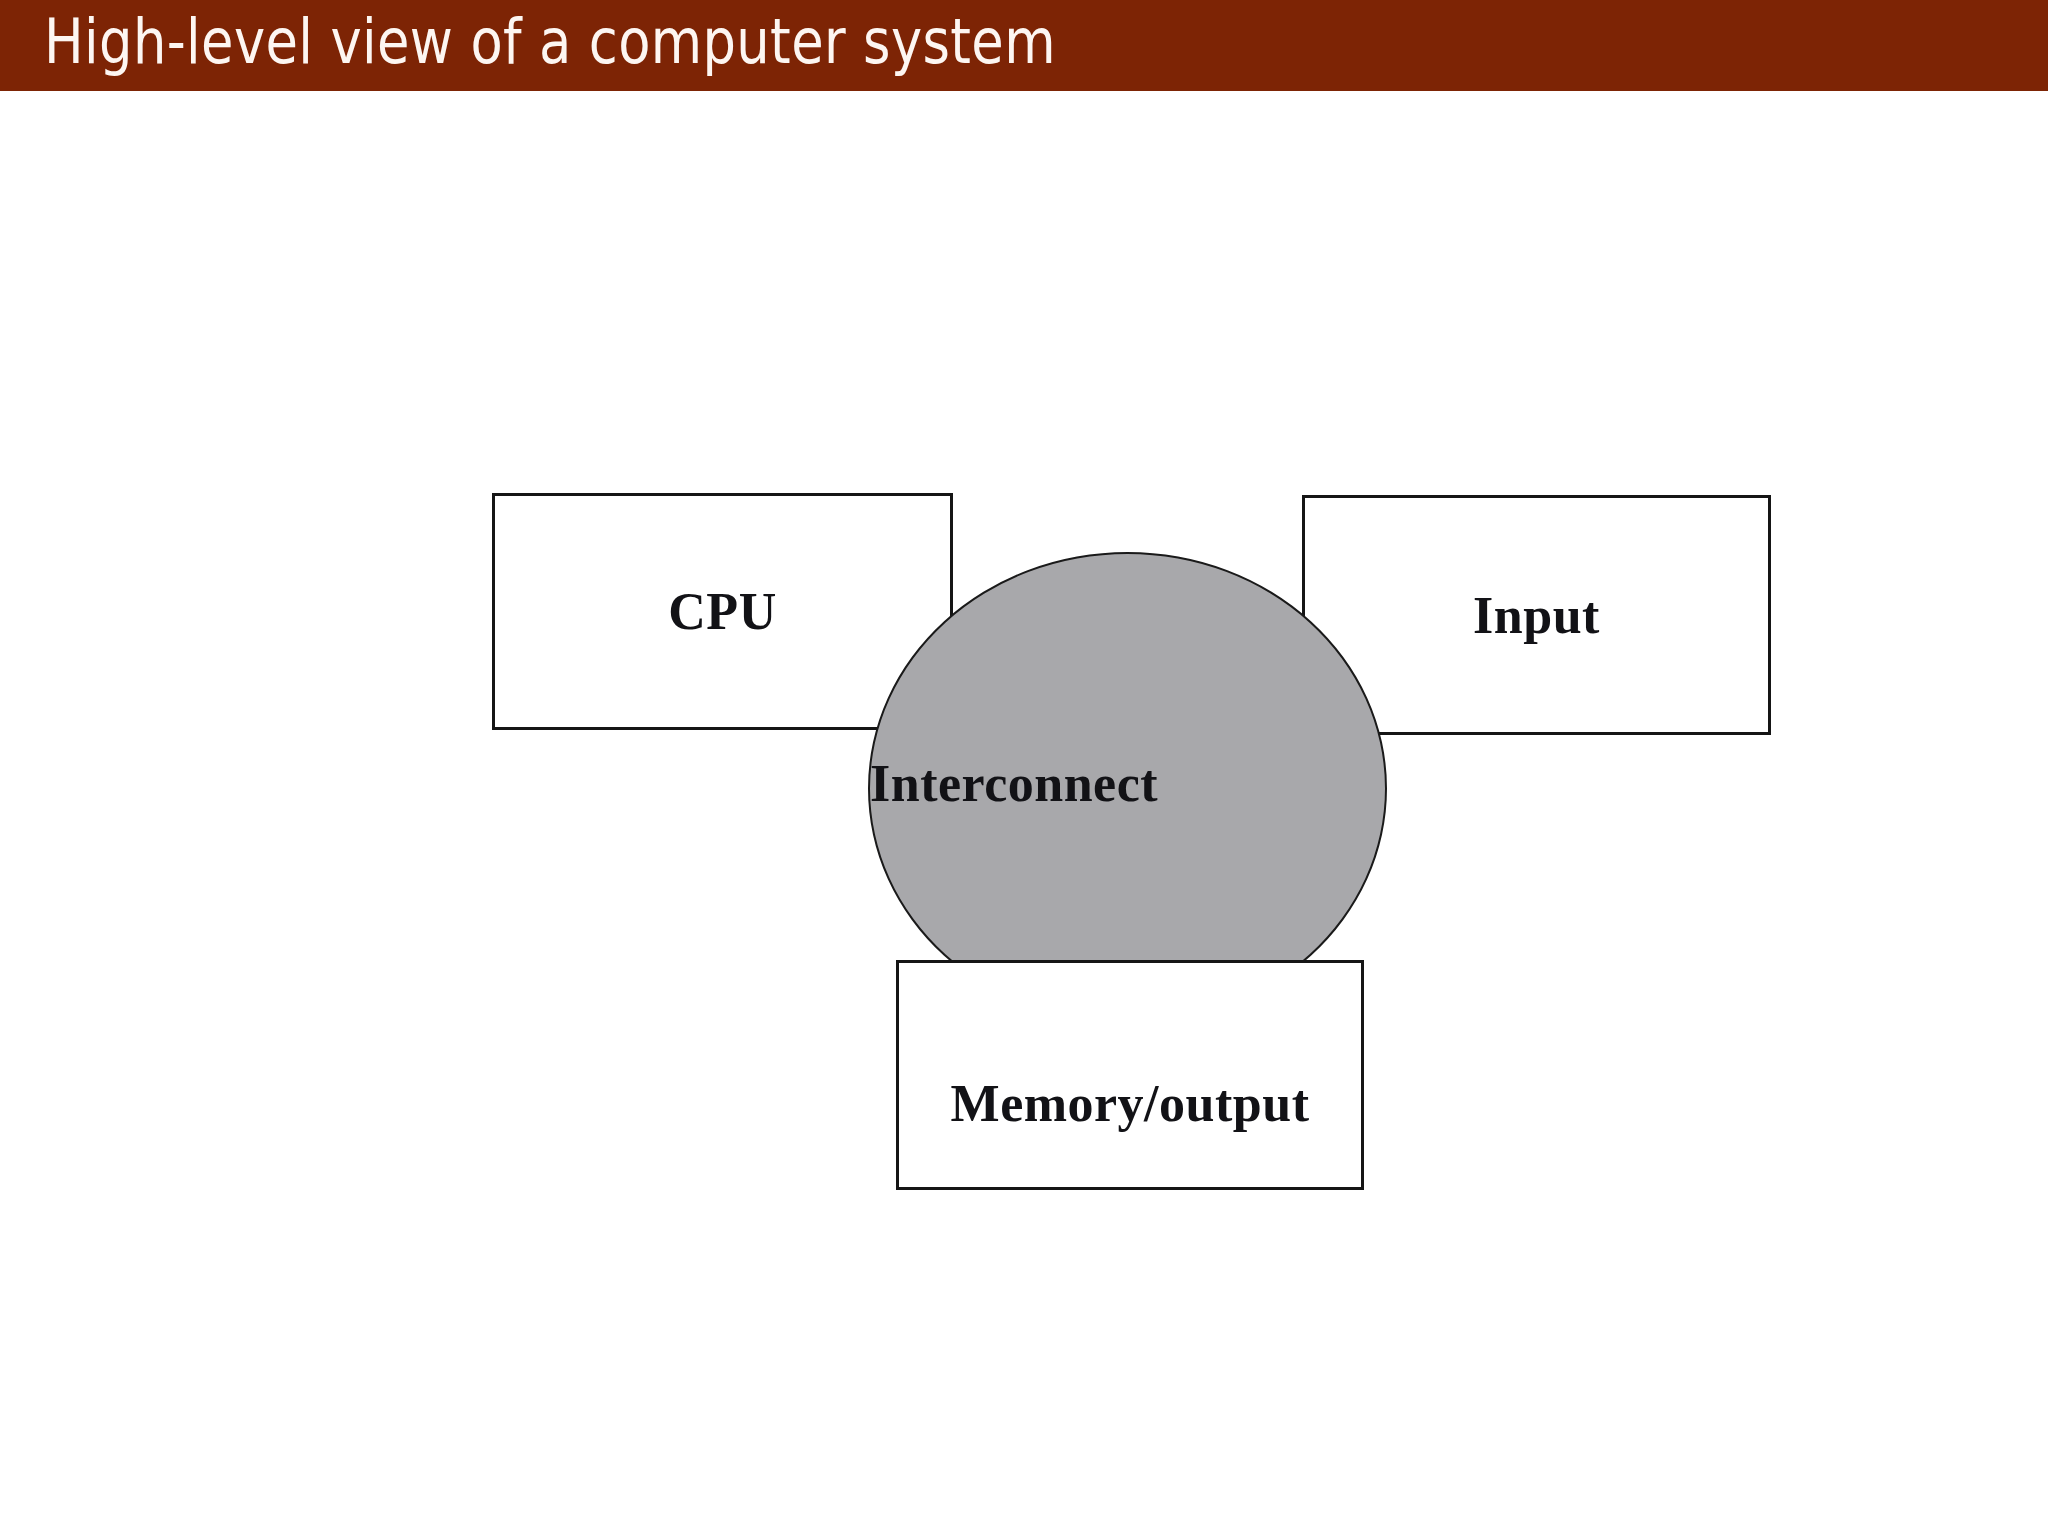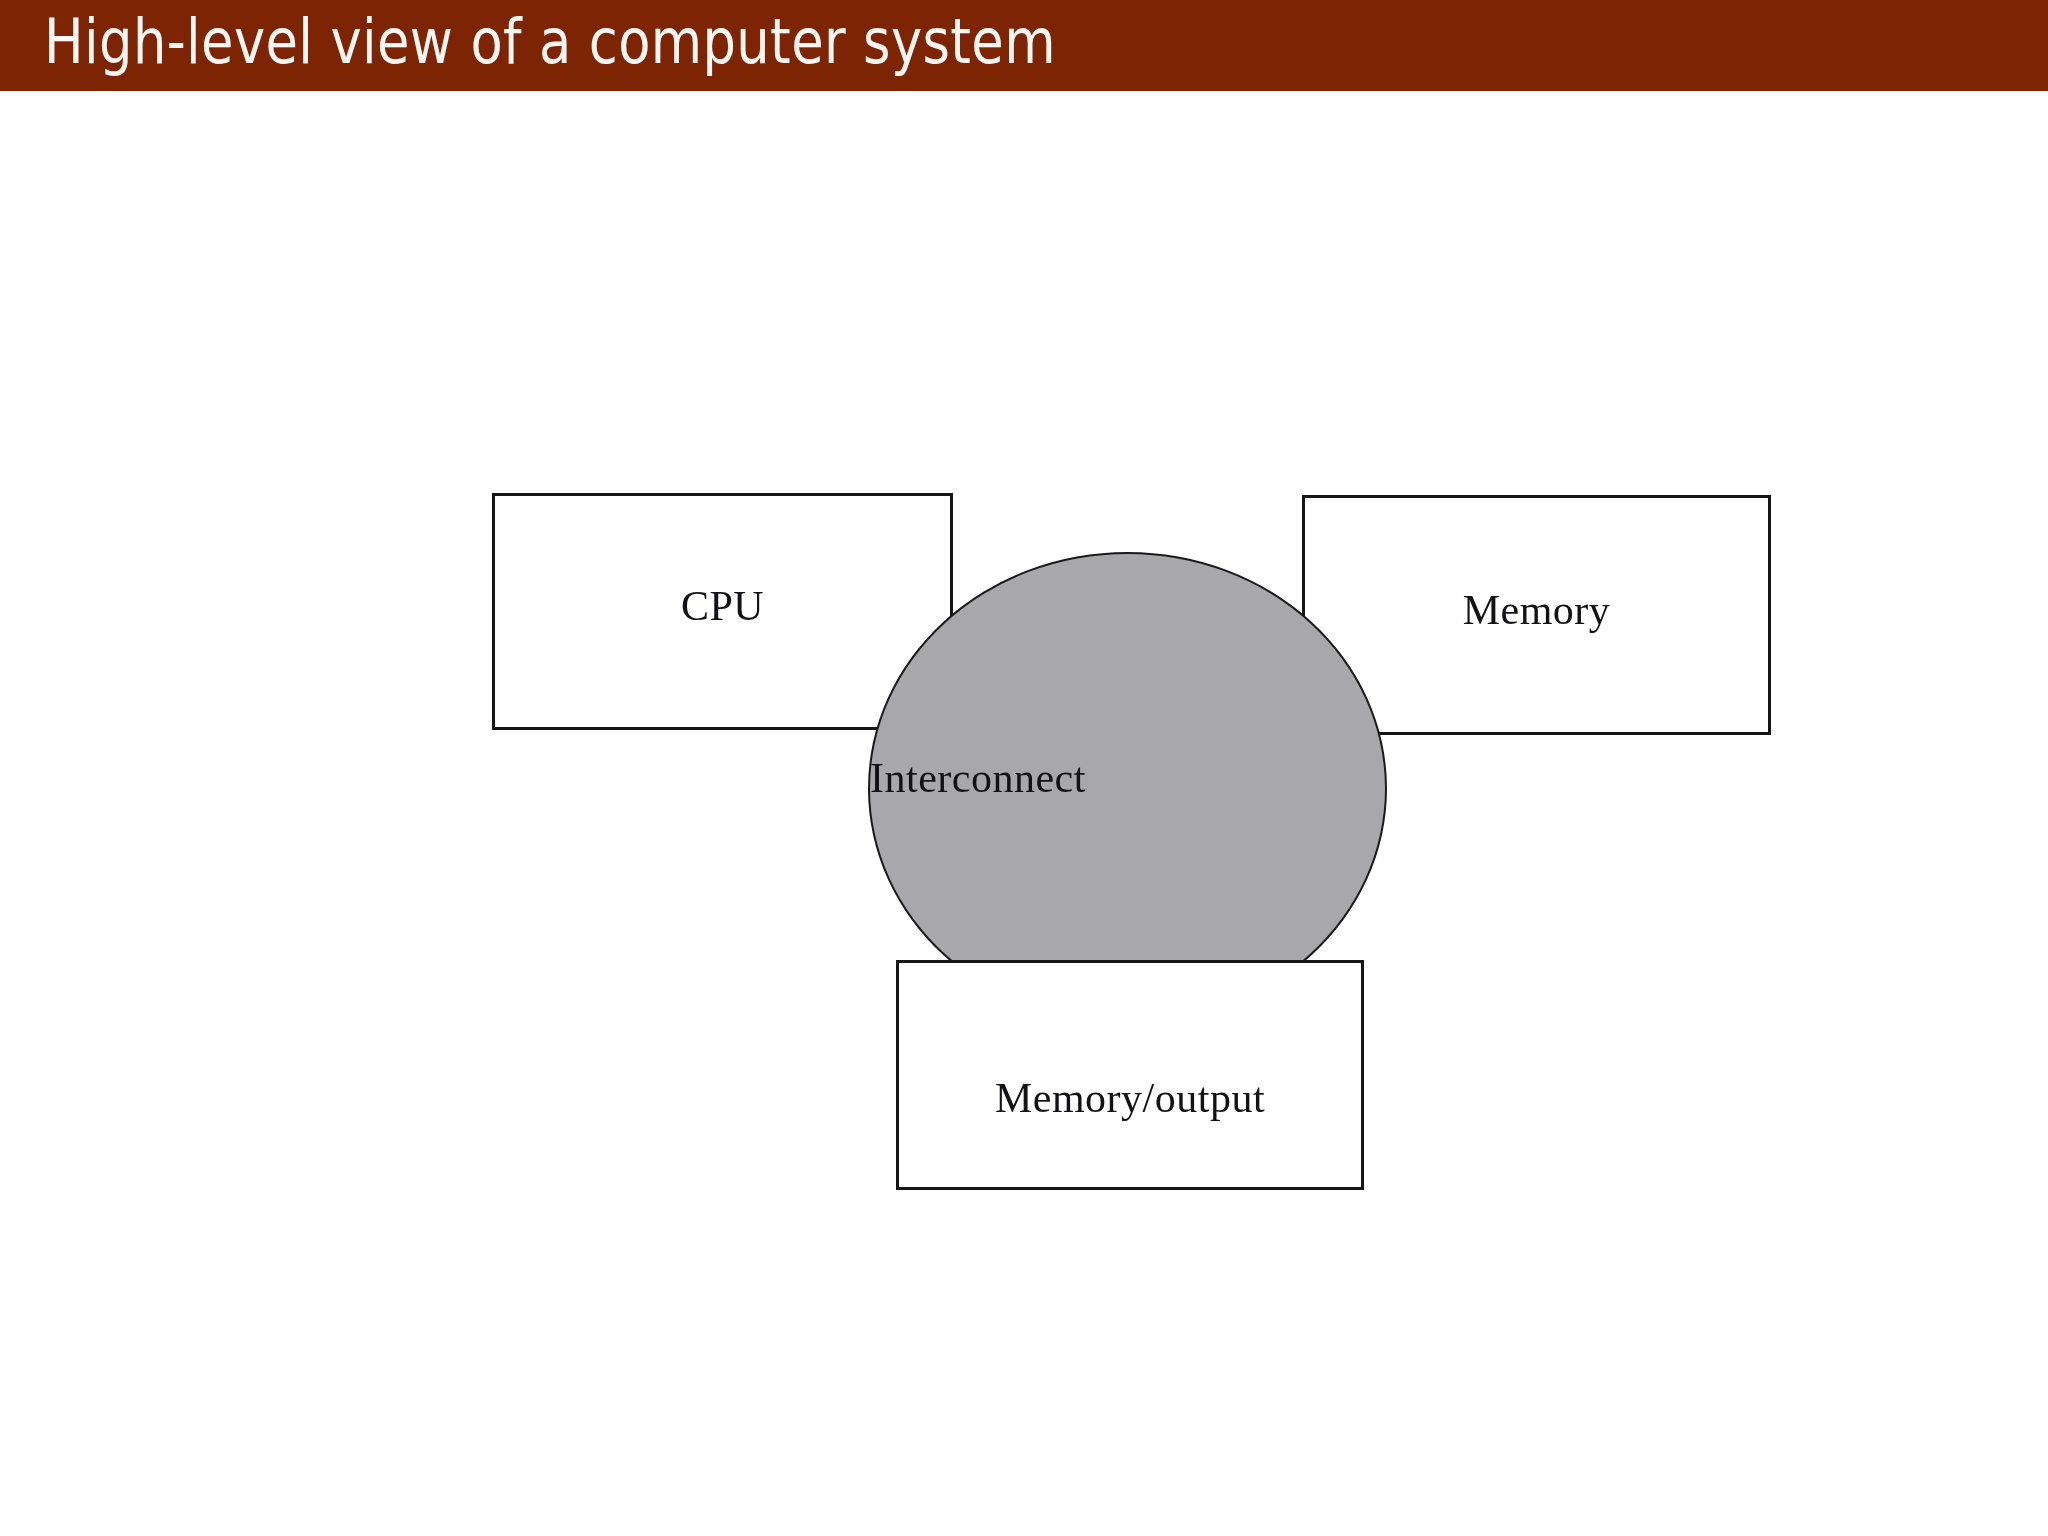--- a/index.html
+++ b/index.html
@@ -103,22 +103,22 @@
     border-radius: 50%;
     background: #a8a8ab;
     border: 2px solid #1a1a1a;
     z-index: 3;
   }
 
   
   .node-label {
     position: absolute;
     font-family: "Liberation Serif", "DejaVu Serif", serif;
-    font-size: 42px;
-    font-weight: 400;
+    font-size: 52px;
+    font-weight: 700;
     color: #121216;
     white-space: nowrap;
     letter-spacing: 0.5px;
   }
   #label-cpu {
     left: 0;
     right: 0;
     top: 86px;
     text-align: center;
   }
@@ -151,21 +151,21 @@
     <div id="title-text">High-level view of a computer system</div>
   </div>
 
   <div id="diagram">
 
     <div class="node-box" id="box-cpu">
       <div class="node-label" id="label-cpu">CPU</div>
     </div>
 
     <div class="node-box" id="box-memory">
-      <div class="node-label" id="label-memory">Memory</div>
+      <div class="node-label" id="label-memory">Input</div>
     </div>
 
     <div id="circle-interconnect">
       <div class="node-label" id="label-interconnect">Interconnect</div>
     </div>
 
     <div class="node-box" id="box-io">
       <div class="node-label" id="label-io">Memory/output</div>
     </div>
 

